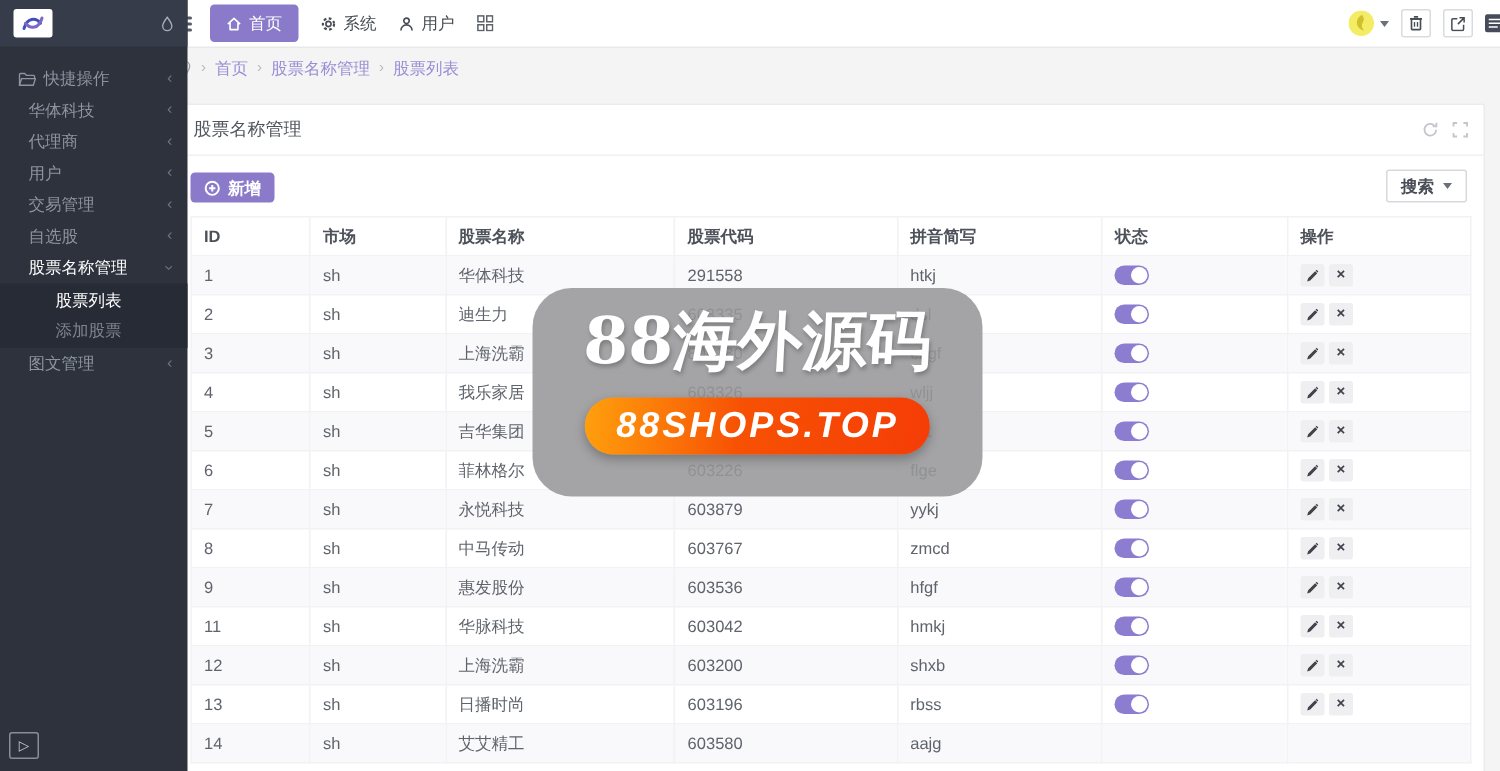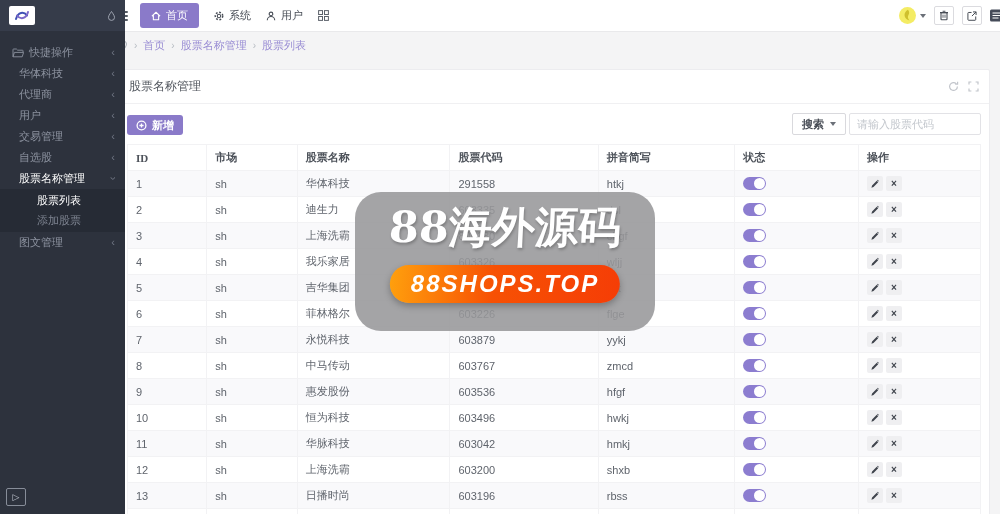--- a/index.html
+++ b/index.html
@@ -54,21 +54,21 @@
   .btn-add{display:inline-flex;align-items:center;gap:5px;background:#8a7ac9;color:#fff;font-size:11px;font-weight:700;
            padding:0 9px;height:20px;border:none;border-radius:3px;cursor:pointer;}
   .search-group{margin-left:auto;display:flex;align-items:center;}
   .btn-search{display:flex;align-items:center;gap:6px;border:1px solid #d9d9dd;background:#fff;font-size:11px;font-weight:700;
               color:#474c55;padding:0 9px;height:22px;border-radius:2px;margin-right:3px;cursor:pointer;}
   .search-input{width:116px;height:20px;border:1px solid #e2e2e6;border-radius:2px;font-size:11px;padding:0 7px;color:#555;outline:none;}
   .search-input::placeholder{color:#c3c7cd;}
 
   table{width:100%;border-collapse:collapse;table-layout:fixed;font-size:11px;}
   th,td{border:1px solid #f2f2f4;padding:5px 8px;text-align:left;overflow:hidden;white-space:nowrap;}
-  th{color:#4d525a;font-weight:700;background:#fff;font-family:Liberation Serif, serif;}
+  th{color:#4d525a;font-weight:700;background:#fff;}
   td{color:#5f646c;}
   tbody tr:nth-child(odd) td{background:#f9f9fb;}
 
   .toggle{width:23px;height:13px;border-radius:7px;background:#8c7dd0;position:relative;cursor:pointer;}
   .toggle::after{content:"";position:absolute;right:1px;top:1px;width:11px;height:11px;border-radius:50%;background:#fff;}
   .ops{display:flex;gap:3px;align-items:center;}
   .op-btn{width:16px;height:15px;background:#efeff1;border-radius:2px;display:flex;align-items:center;justify-content:center;
           color:#3f444c;cursor:pointer;font-size:10px;font-weight:700;line-height:1;}
 
   
@@ -262,21 +262,20 @@
             <circle cx="5.5" cy="5.5" r="4.4" stroke="#fff" stroke-width="1.3"></circle>
             <path d="M5.5 3.4 v4.2 M3.4 5.5 h4.2" stroke="#fff" stroke-width="1.3"></path>
           </svg>
           <span>新增</span>
         </button>
         <div class="search-group">
           <button class="btn-search">
             <span>搜索</span>
             <span class="caret"></span>
           </button>
-          <input class="search-input" type="text" placeholder="请输入股票代码" style="">
         </div>
       </div>
 
       <table>
         <colgroup>
           <col style="width:9.3%">
             <col style="width:10.6%">
             <col style="width:17.9%">
           <col style="width:17.4%">
             <col style="width:16.0%">
@@ -469,40 +468,20 @@
         <span class="op-btn">
           <svg width="9" height="9" viewBox="0 0 10 10">
             <path d="M1.6 9.6 L2.3 7.2 L7.5 2 L9.1 3.6 L3.9 8.8 Z M7.9 1.6 L8.6 0.9 L9.9 2.2 L9.2 2.9 Z" fill="currentColor"></path>
           </svg>
         </span>
         <span class="op-btn">×</span>
       </div>
     </td>
   </tr>
             <tr>
-    <td class="c-id">10</td>
-    <td class="c-market">sh</td>
-    <td class="c-name">恒为科技</td>
-    <td class="c-code">603496</td>
-    <td class="c-pinyin">hwkj</td>
-    <td>
-                <div class="toggle"></div>
-              </td>
-    <td>
-      <div class="ops">
-        <span class="op-btn">
-          <svg width="9" height="9" viewBox="0 0 10 10">
-            <path d="M1.6 9.6 L2.3 7.2 L7.5 2 L9.1 3.6 L3.9 8.8 Z M7.9 1.6 L8.6 0.9 L9.9 2.2 L9.2 2.9 Z" fill="currentColor"></path>
-          </svg>
-        </span>
-        <span class="op-btn">×</span>
-      </div>
-    </td>
-  </tr>
-            <tr>
     <td class="c-id">11</td>
     <td class="c-market">sh</td>
     <td class="c-name">华脉科技</td>
     <td class="c-code">603042</td>
     <td class="c-pinyin">hmkj</td>
     <td>
                 <div class="toggle"></div>
               </td>
     <td>
       <div class="ops">

